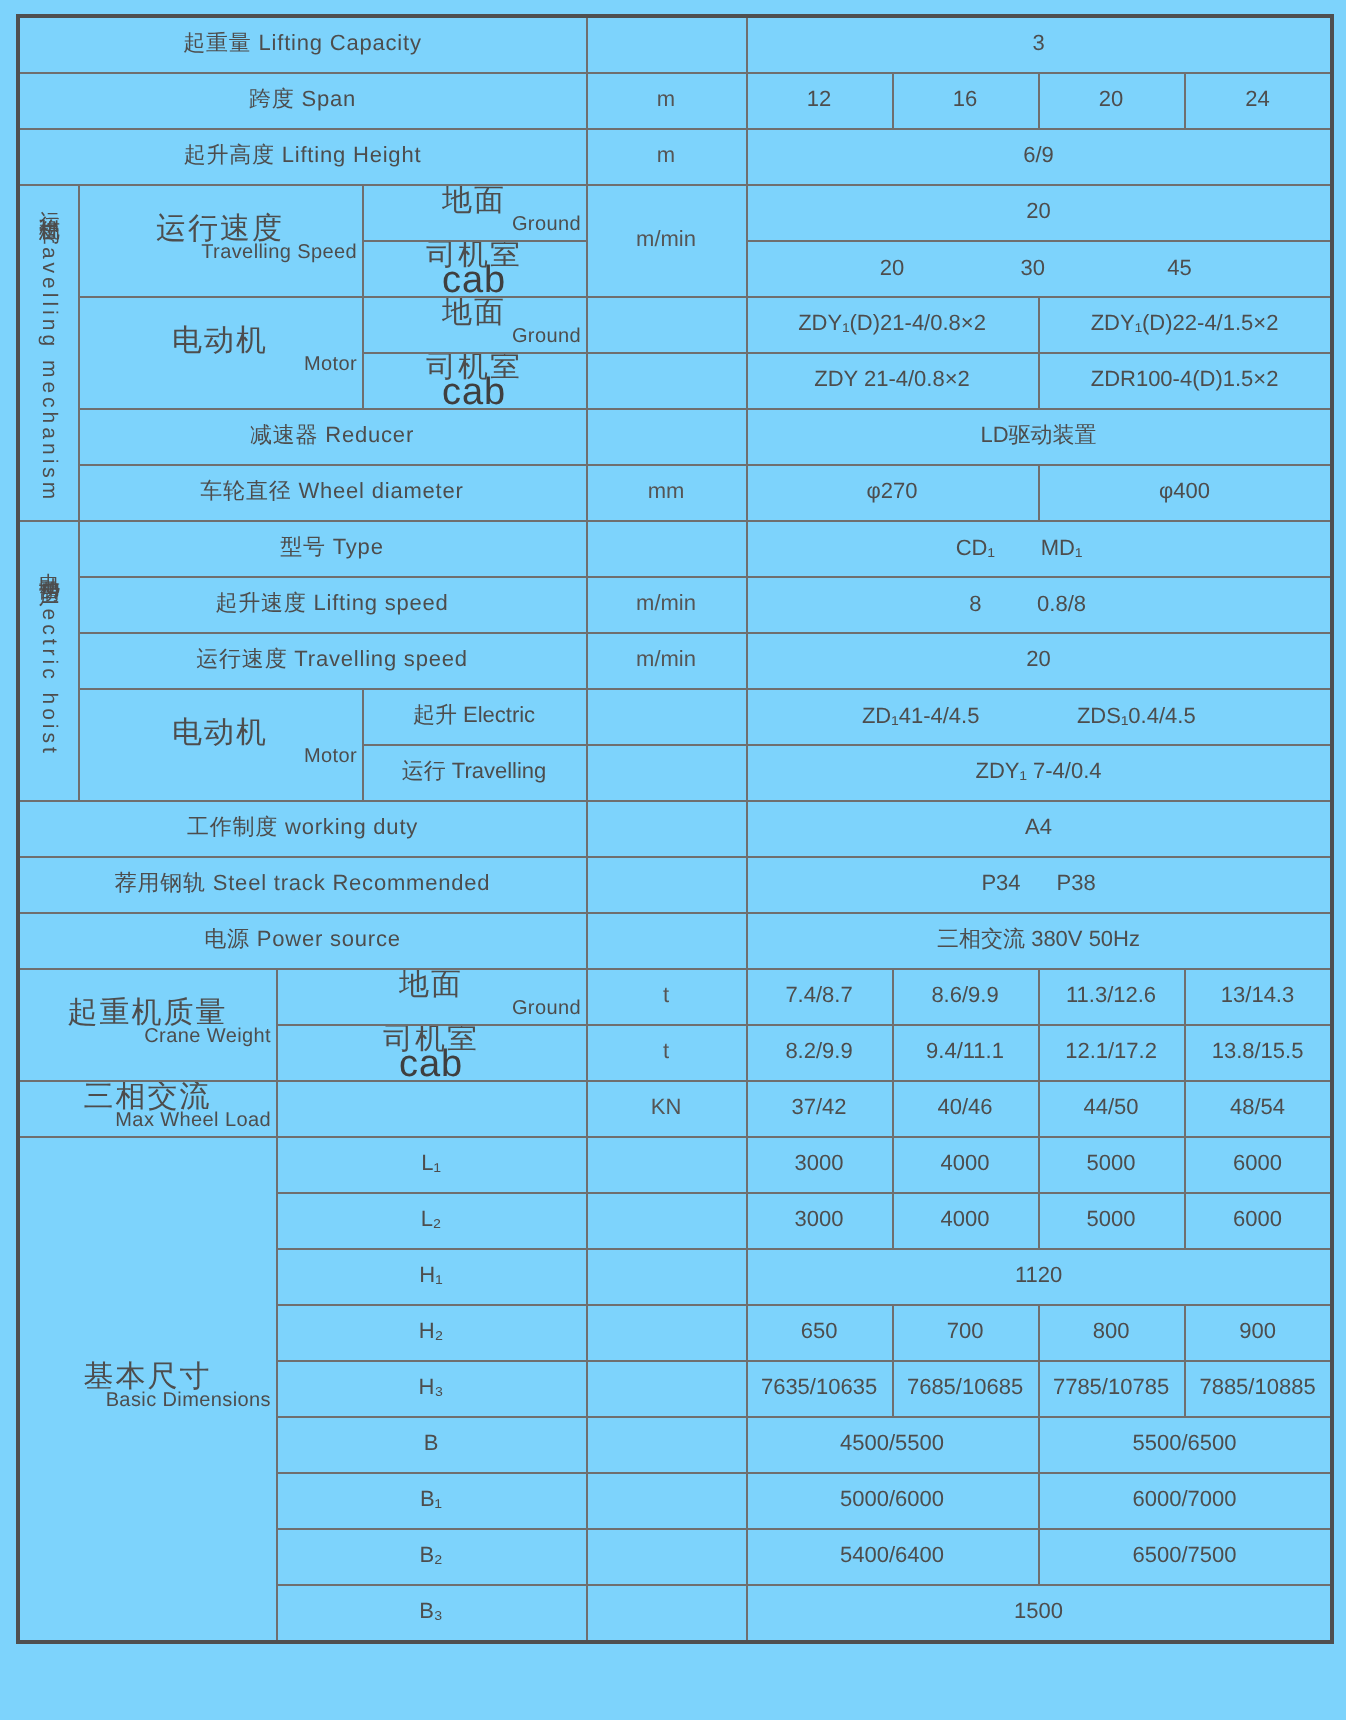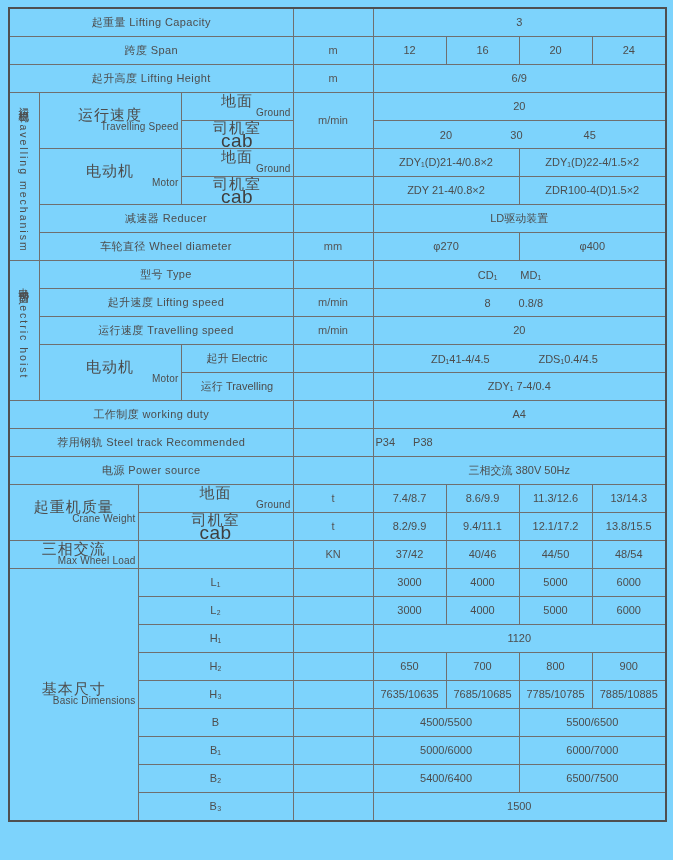--- a/index.html
+++ b/index.html
@@ -36,21 +36,21 @@
   .vtext{
     display:inline-block;
     writing-mode:vertical-rl;
     text-orientation:mixed;
     font-size:10.5px;
     letter-spacing:2px;
     white-space:nowrap;
   }
   .pos{position:relative;width:100%;height:100%;}
   .pos span{position:absolute;top:50%;transform:translate(-50%,-50%);white-space:nowrap;}
-  .pair{display:flex;align-items:center;gap:18px;}
+  .pair{display:flex;justify-content:center;align-items:center;gap:18px;}
   .unitcell{font-size:11px;color:#555;}
   .lbl{letter-spacing:0.4px;}
 </style>
 </head>
 <body>
 
 <div class="page">
   <table class="spec">
     <colgroup>
       <col style="width:30px">

